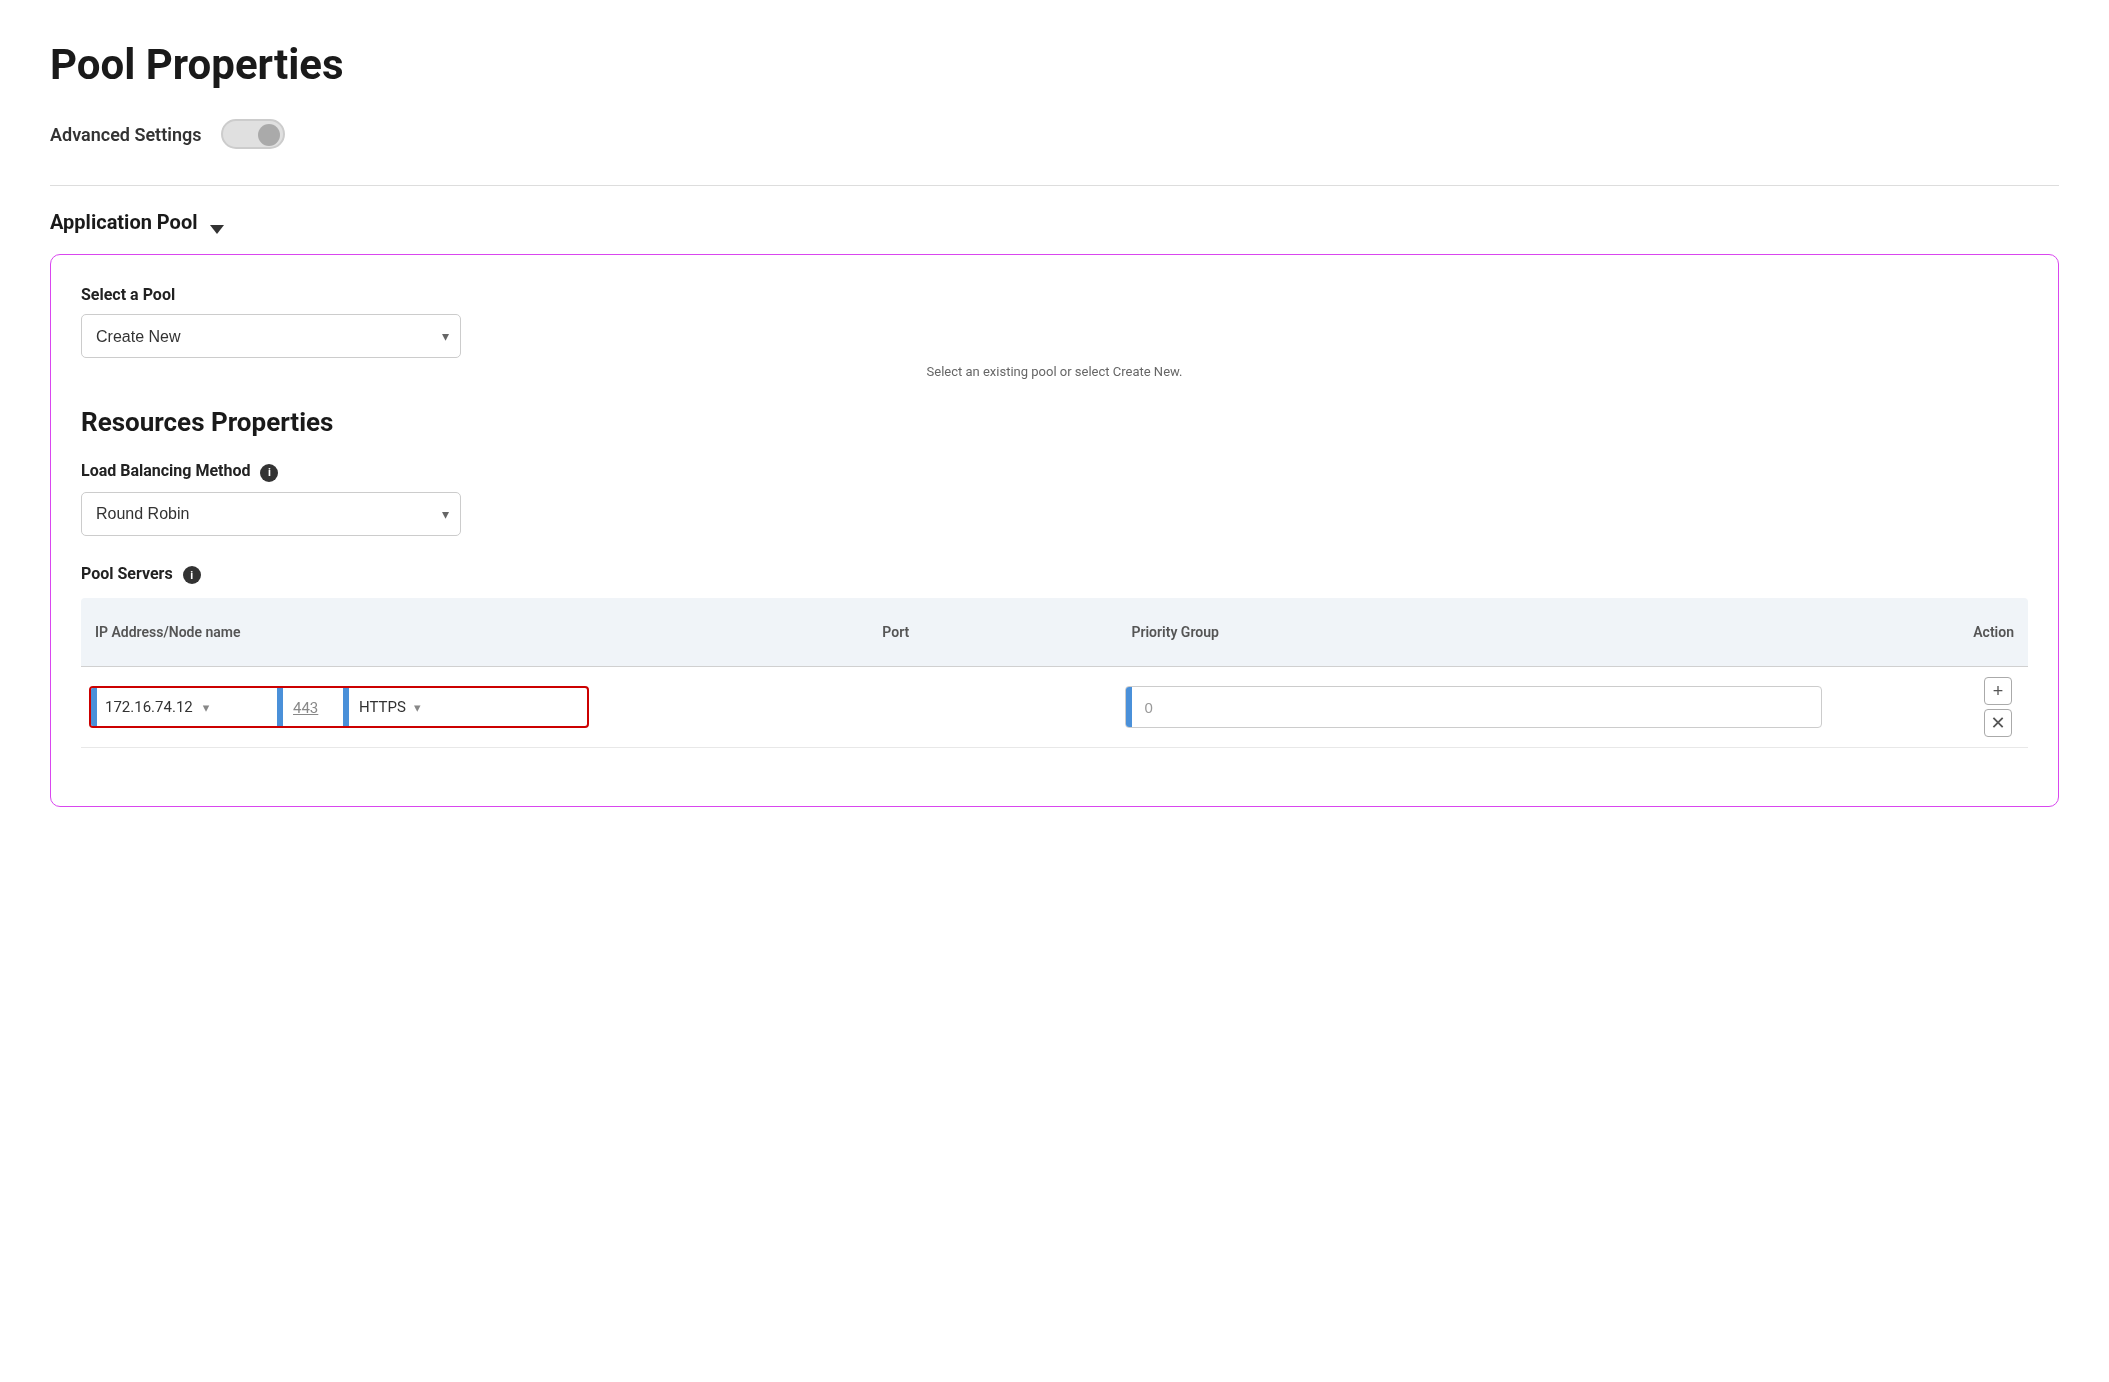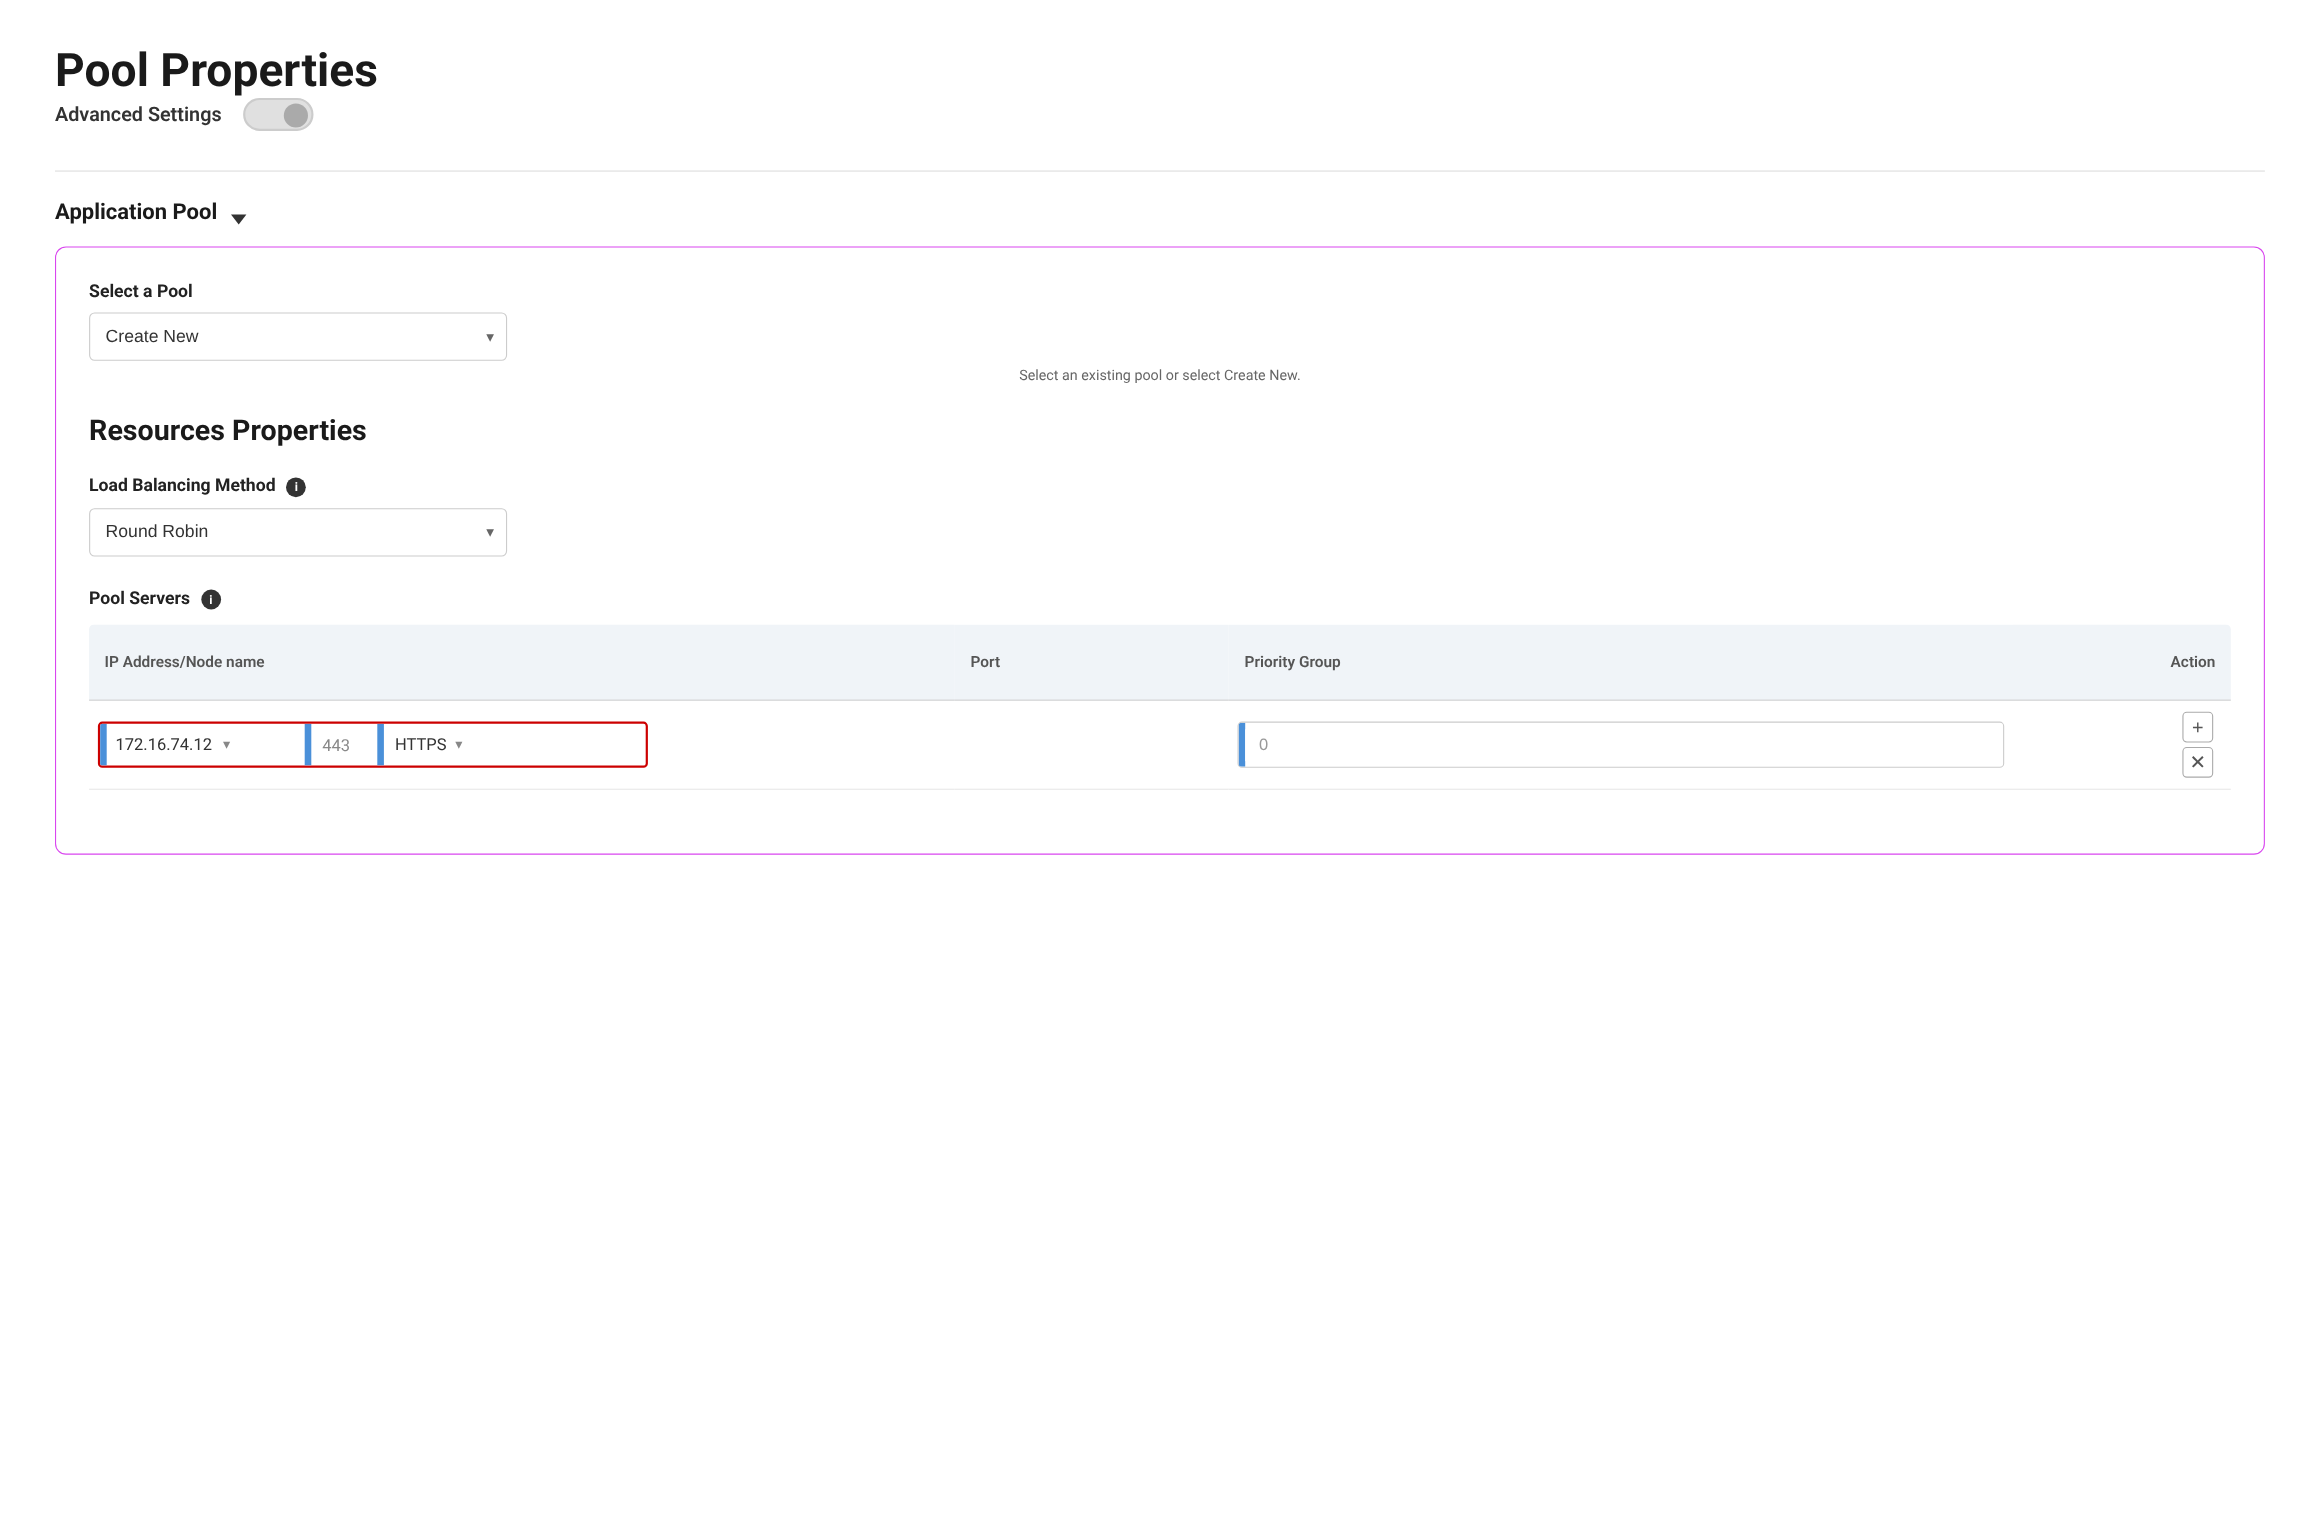--- a/index.html
+++ b/index.html
@@ -13,20 +13,21 @@
       background: #ffffff;
       color: #333;
       padding: 40px 50px;
       min-height: 100vh;
     }
 
     .page-title {
       font-size: 42px;
       font-weight: 700;
       color: #1a1a1a;
+      margin-bottom: 30px;
     }
 
     .advanced-settings-row {
       display: flex;
       align-items: center;
       gap: 20px;
       margin-bottom: 36px;
     }
 
     .advanced-settings-label {
@@ -289,21 +290,21 @@
               <div style="width: 6px; background: #4a90d9; height: 100%; flex-shrink: 0;"></div>
 
               <div style="position: relative; min-width: 180px; padding: 0 8px; display: flex; align-items: center;">
                 <span style="font-size: 15px; color: #333;">172.16.74.12</span>
                 <span style="margin-left: 10px; color: #888; font-size: 13px;">▾</span>
               </div>
 
               <div style="width: 6px; background: #4a90d9; height: 100%; flex-shrink: 0;"></div>
 
               <div style="padding: 0 10px; min-width: 60px;">
-                <span style="font-size: 15px; color: #888;">443</span>
+                <span style="font-size: 15px; color: #888; text-decoration: underline;">443</span>
               </div>
 
               <div style="width: 6px; background: #4a90d9; height: 100%; flex-shrink: 0;"></div>
 
               <div style="display: flex; align-items: center; padding: 0 10px;">
                 <span style="font-size: 15px; color: #333;">HTTPS</span>
                 <span style="margin-left: 8px; color: #888; font-size: 13px;">▾</span>
               </div>
             </div>
           </td>

